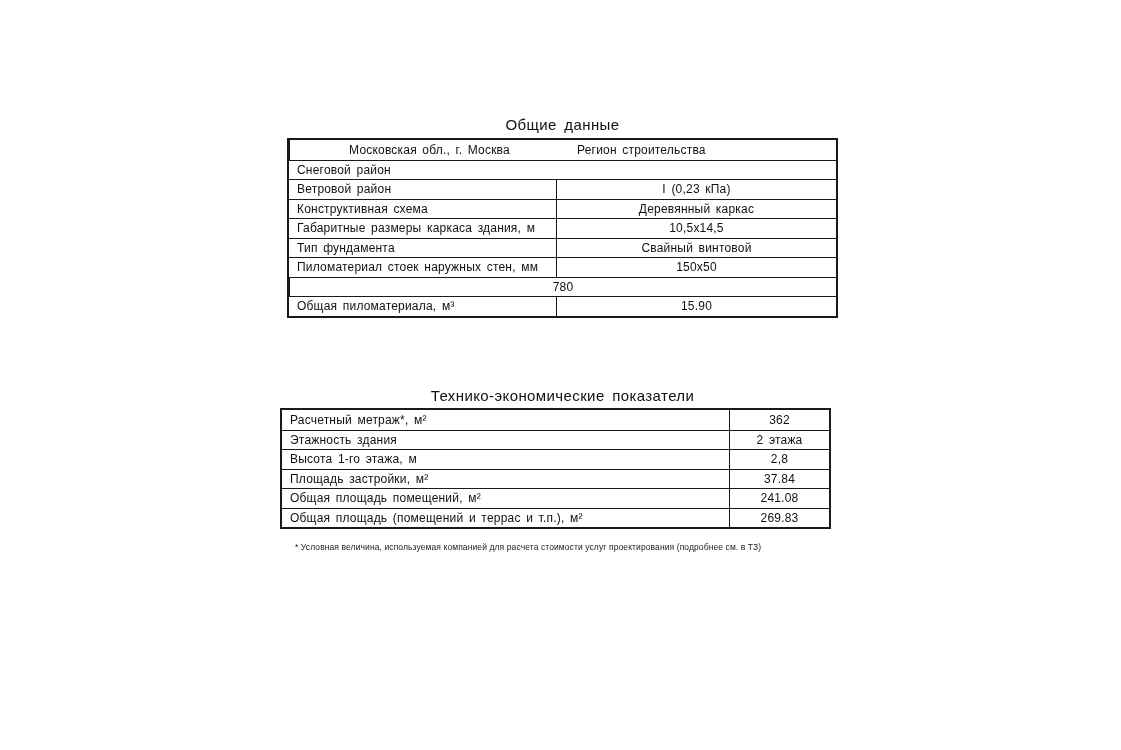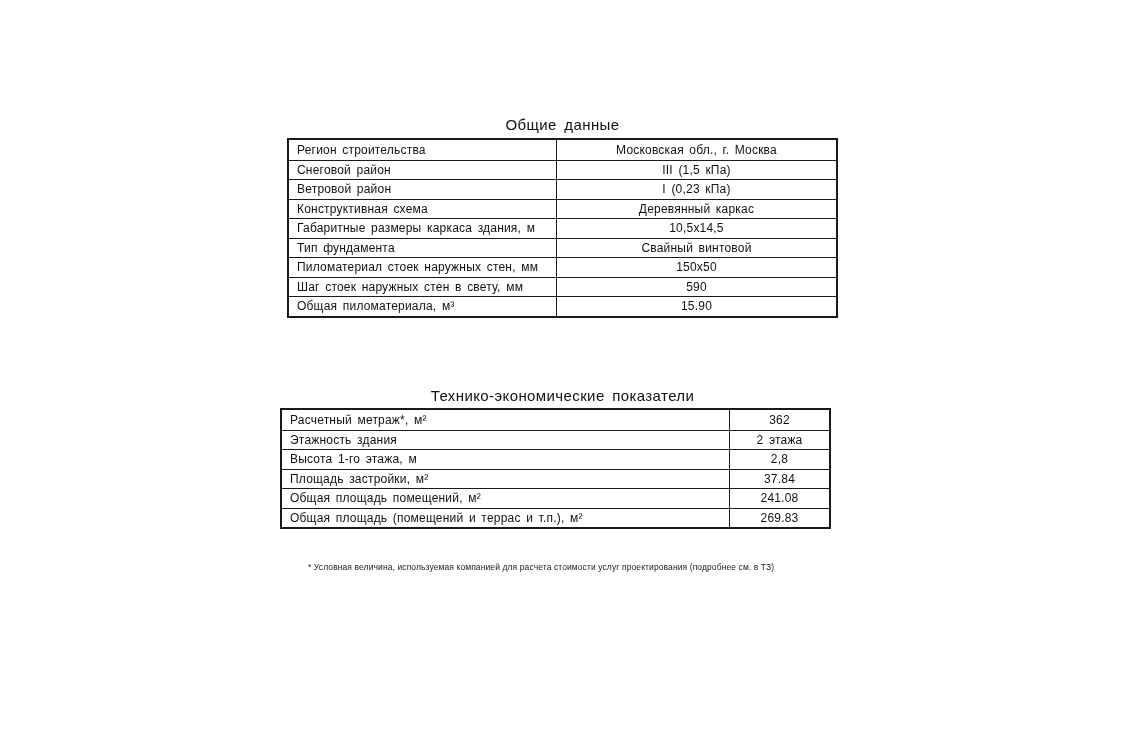--- a/index.html
+++ b/index.html
@@ -57,43 +57,41 @@
   }
   .cell.value {
     flex: 1;
     justify-content: center;
     border-left: 1.5px solid #1a1a1a;
   }
   .t1 .cell.label { width: 267px; }
   .t2 .cell.label { width: 447px; }
   .footnote {
     position: absolute;
-    left: 308px;
+    left: 295px;
     top: 542px;
     font-size: 8.5px;
     letter-spacing: 0.1px;
     color: #222222;
-    margin-top: 20px;
   }
 </style>
 </head>
 <body>
 
 <div class="page">
 
   <div class="table-title" style="left:287px; top:116px;">Общие данные</div>
 
   <div class="spec-table t1" style="left:287px; top:138px;">
     <div class="spec-row">
+      <div class="cell value">Московская обл., г. Москва</div>
       <div class="cell label">Регион строительства</div>
-      <div class="cell value">Московская обл., г. Москва</div>
     </div>
     <div class="spec-row">
       <div class="cell label">Снеговой район</div>
-      <div class="cell value">III (1,5 кПа)</div>
     </div>
     <div class="spec-row">
       <div class="cell label">Ветровой район</div>
       <div class="cell value">I (0,23 кПа)</div>
     </div>
     <div class="spec-row">
       <div class="cell label">Конструктивная схема</div>
       <div class="cell value">Деревянный каркас</div>
     </div>
     <div class="spec-row">
@@ -102,22 +100,21 @@
     </div>
     <div class="spec-row">
       <div class="cell label">Тип фундамента</div>
       <div class="cell value">Свайный винтовой</div>
     </div>
     <div class="spec-row">
       <div class="cell label">Пиломатериал стоек наружных стен, мм</div>
       <div class="cell value">150x50</div>
     </div>
     <div class="spec-row">
-      <div class="cell label">Шаг стоек наружных стен в свету, мм</div>
-      <div class="cell value">590</div>
+      <div class="cell value">780</div>
     </div>
     <div class="spec-row">
       <div class="cell label">Общая пиломатериала, м³</div>
       <div class="cell value">15.90</div>
     </div>
   </div>
 
   <div class="table-title" style="left:287px; top:387px;">Технико-экономические показатели</div>
 
   <div class="spec-table t2" style="left:280px; top:408px;">

